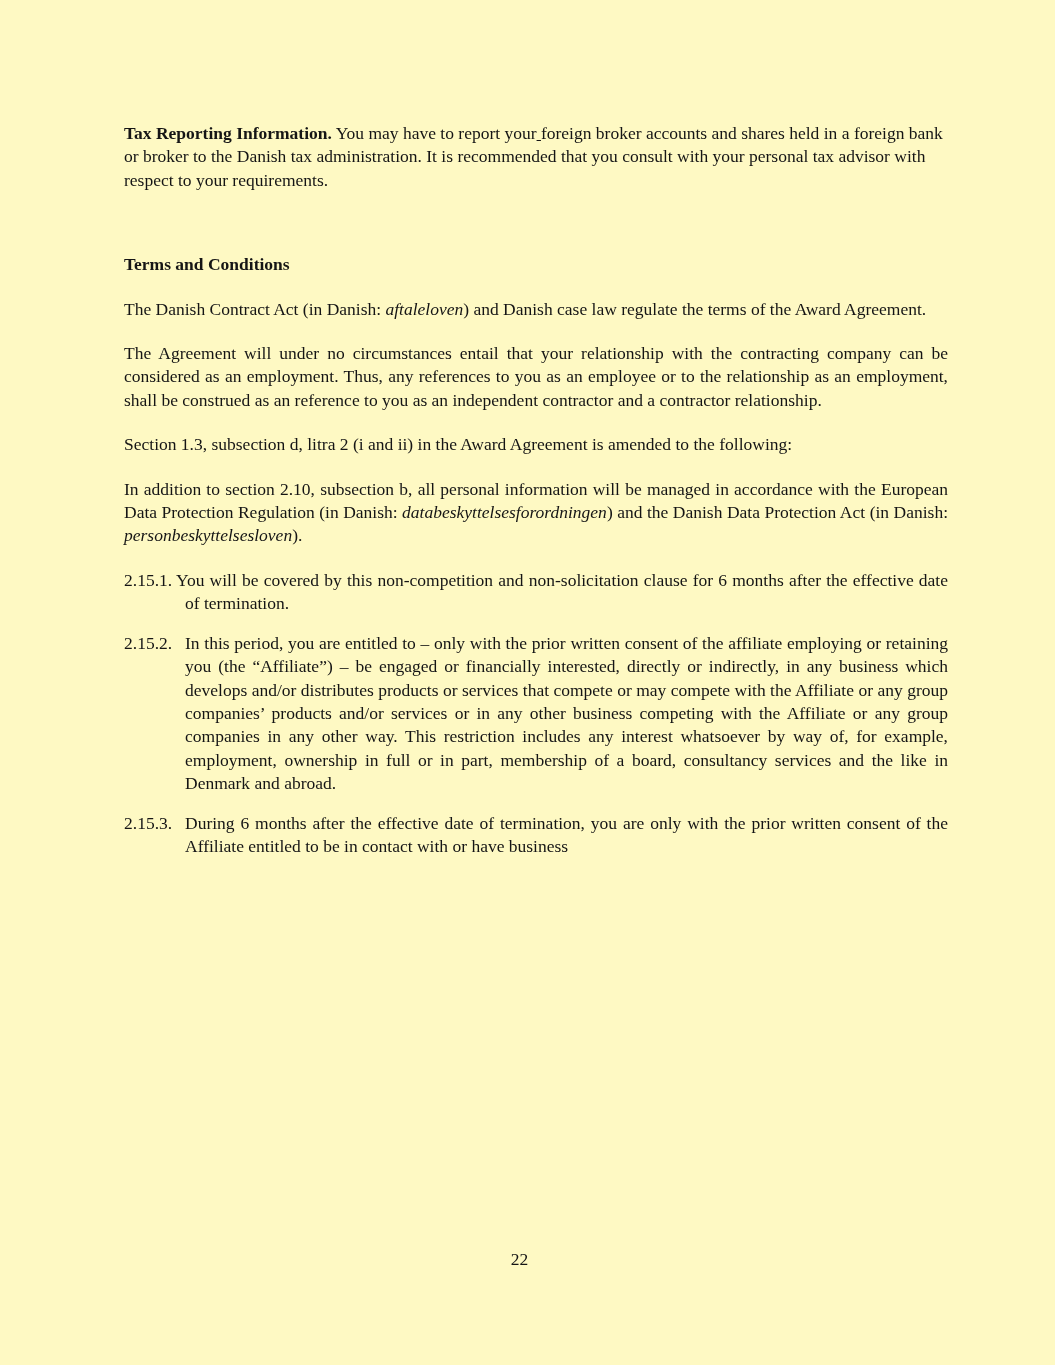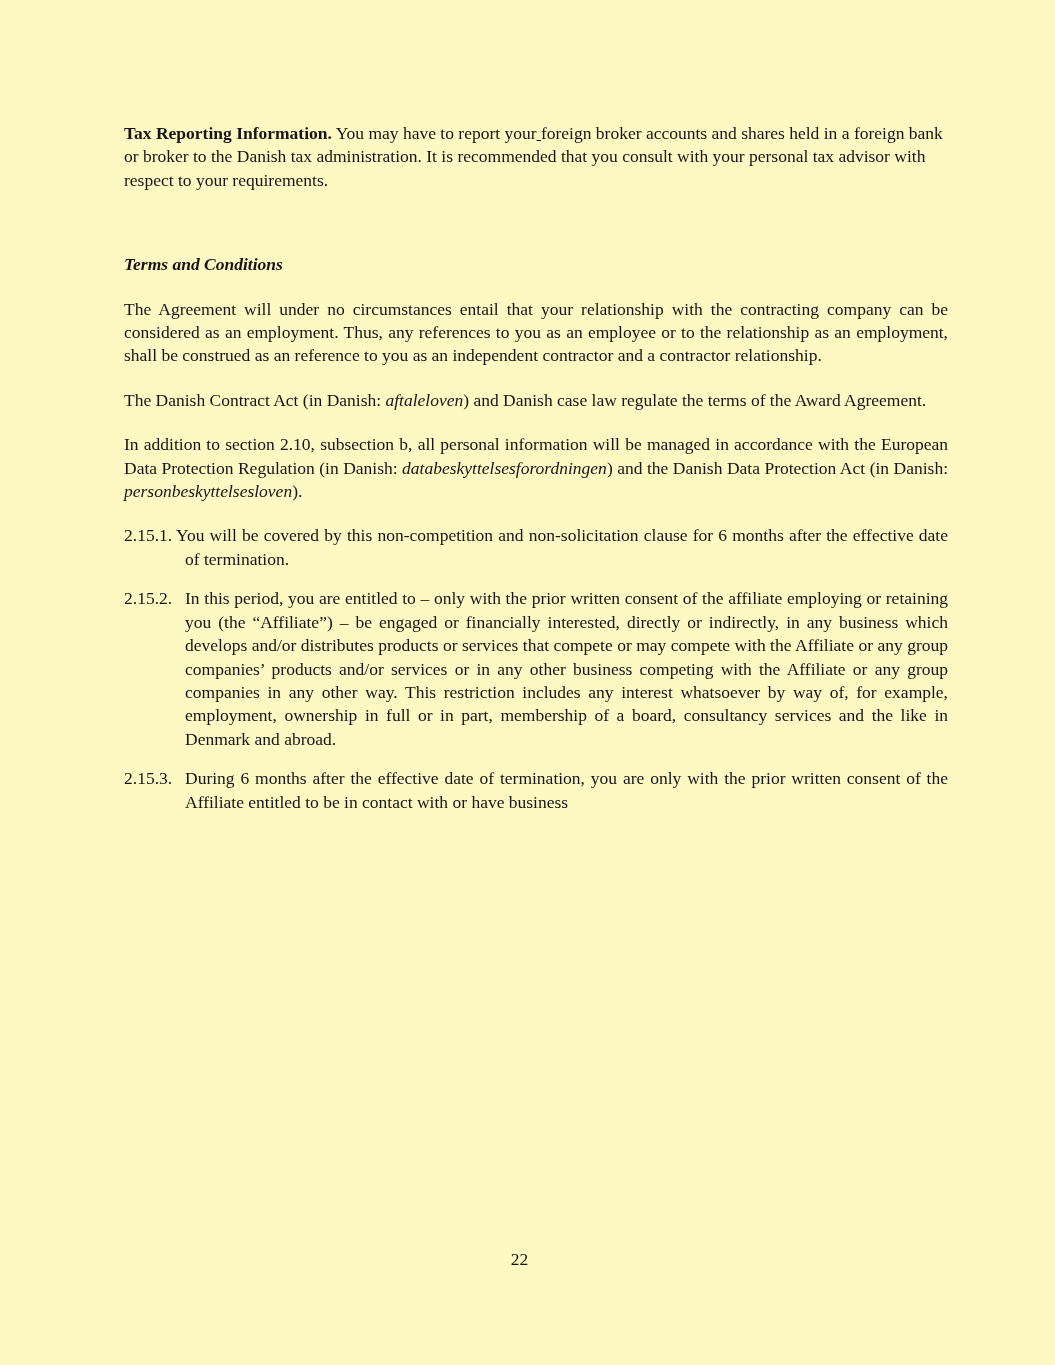--- a/index.html
+++ b/index.html
@@ -20,21 +20,20 @@
     left: 124px;
     top: 122px;
     width: 824px;
   }
   .para { margin: 0 0 21px 0; }
   .just { text-align: justify; }
   .lead-bold { font-weight: bold; }
   .uspace { text-decoration: underline; white-space: pre; }
   .terms-heading {
     font-weight: bold;
-    font-style: italic;
     margin: 61px 0 21px 0;
   }
   .quote {
     padding-left: 126px;
     text-indent: -20px;
     text-align: justify;
     margin: 0 0 21px 0;
   }
   .qnum { display: inline-block; width: 40px; text-indent: 0; }
   .sec-heading {
@@ -63,25 +62,26 @@
 </head>
 <body>
 
 <div class="page">
   <div class="content">
 
     <p class="para"><span class="lead-bold">Tax Reporting Information.</span><span> You may have to report your</span><span class="uspace">&nbsp;</span><span>foreign broker accounts and shares held in a foreign bank or broker to the Danish tax administration. It is recommended that you consult with your personal tax advisor with respect to your requirements.</span></p>
 
     <div class="terms-heading">Terms and Conditions</div>
 
+    <p class="para just"><span>The Danish Contract Act (in Danish: </span><em>aftaleloven</em><span>) and Danish case law regulate the terms of the Award Agreement.</span></p>
+
     <p class="para just">The Agreement will under no circumstances entail that your relationship with the contracting company can be considered as an employment. Thus, any references to you as an employee or to the relationship as an employment, shall be construed as an reference to you as an independent contractor and a contractor relationship.</p>
 
-    <p class="para just"><span>The Danish Contract Act (in Danish: </span><em>aftaleloven</em><span>) and Danish case law regulate the terms of the Award Agreement.</span></p>
 
-
+    <p class="para just">Section 1.3, subsection d, litra 2 (i and ii) in the Award Agreement is amended to the following:</p>
 
 
 
     <p class="para just"><span>In addition to section 2.10, subsection b, all personal information will be managed in accordance with the European Data Protection Regulation (in Danish: </span><em>databeskyttelsesforordningen</em><span>) and the Danish Data Protection Act (in Danish: </span><em>personbeskyttelsesloven</em><span>).</span></p>
 
 
 
     <div class="item"><span class="inum w52">2.15.1.</span><span>You will be covered by this non-competition and non-solicitation clause for 6 months after the effective date of termination.</span></div>
 
     <div class="item"><span class="inum w61">2.15.2.</span><span>In this period, you are entitled to – only with the prior written consent of the affiliate employing or retaining you (the “Affiliate”) – be engaged or financially interested, directly or indirectly, in any business which develops and/or distributes products or services that compete or may compete with the Affiliate or any group companies’ products and/or services or in any other business competing with the Affiliate or any group companies in any other way. This restriction includes any interest whatsoever by way of, for example, employment, ownership in full or in part, membership of a board, consultancy services and the like in Denmark and abroad.</span></div>

